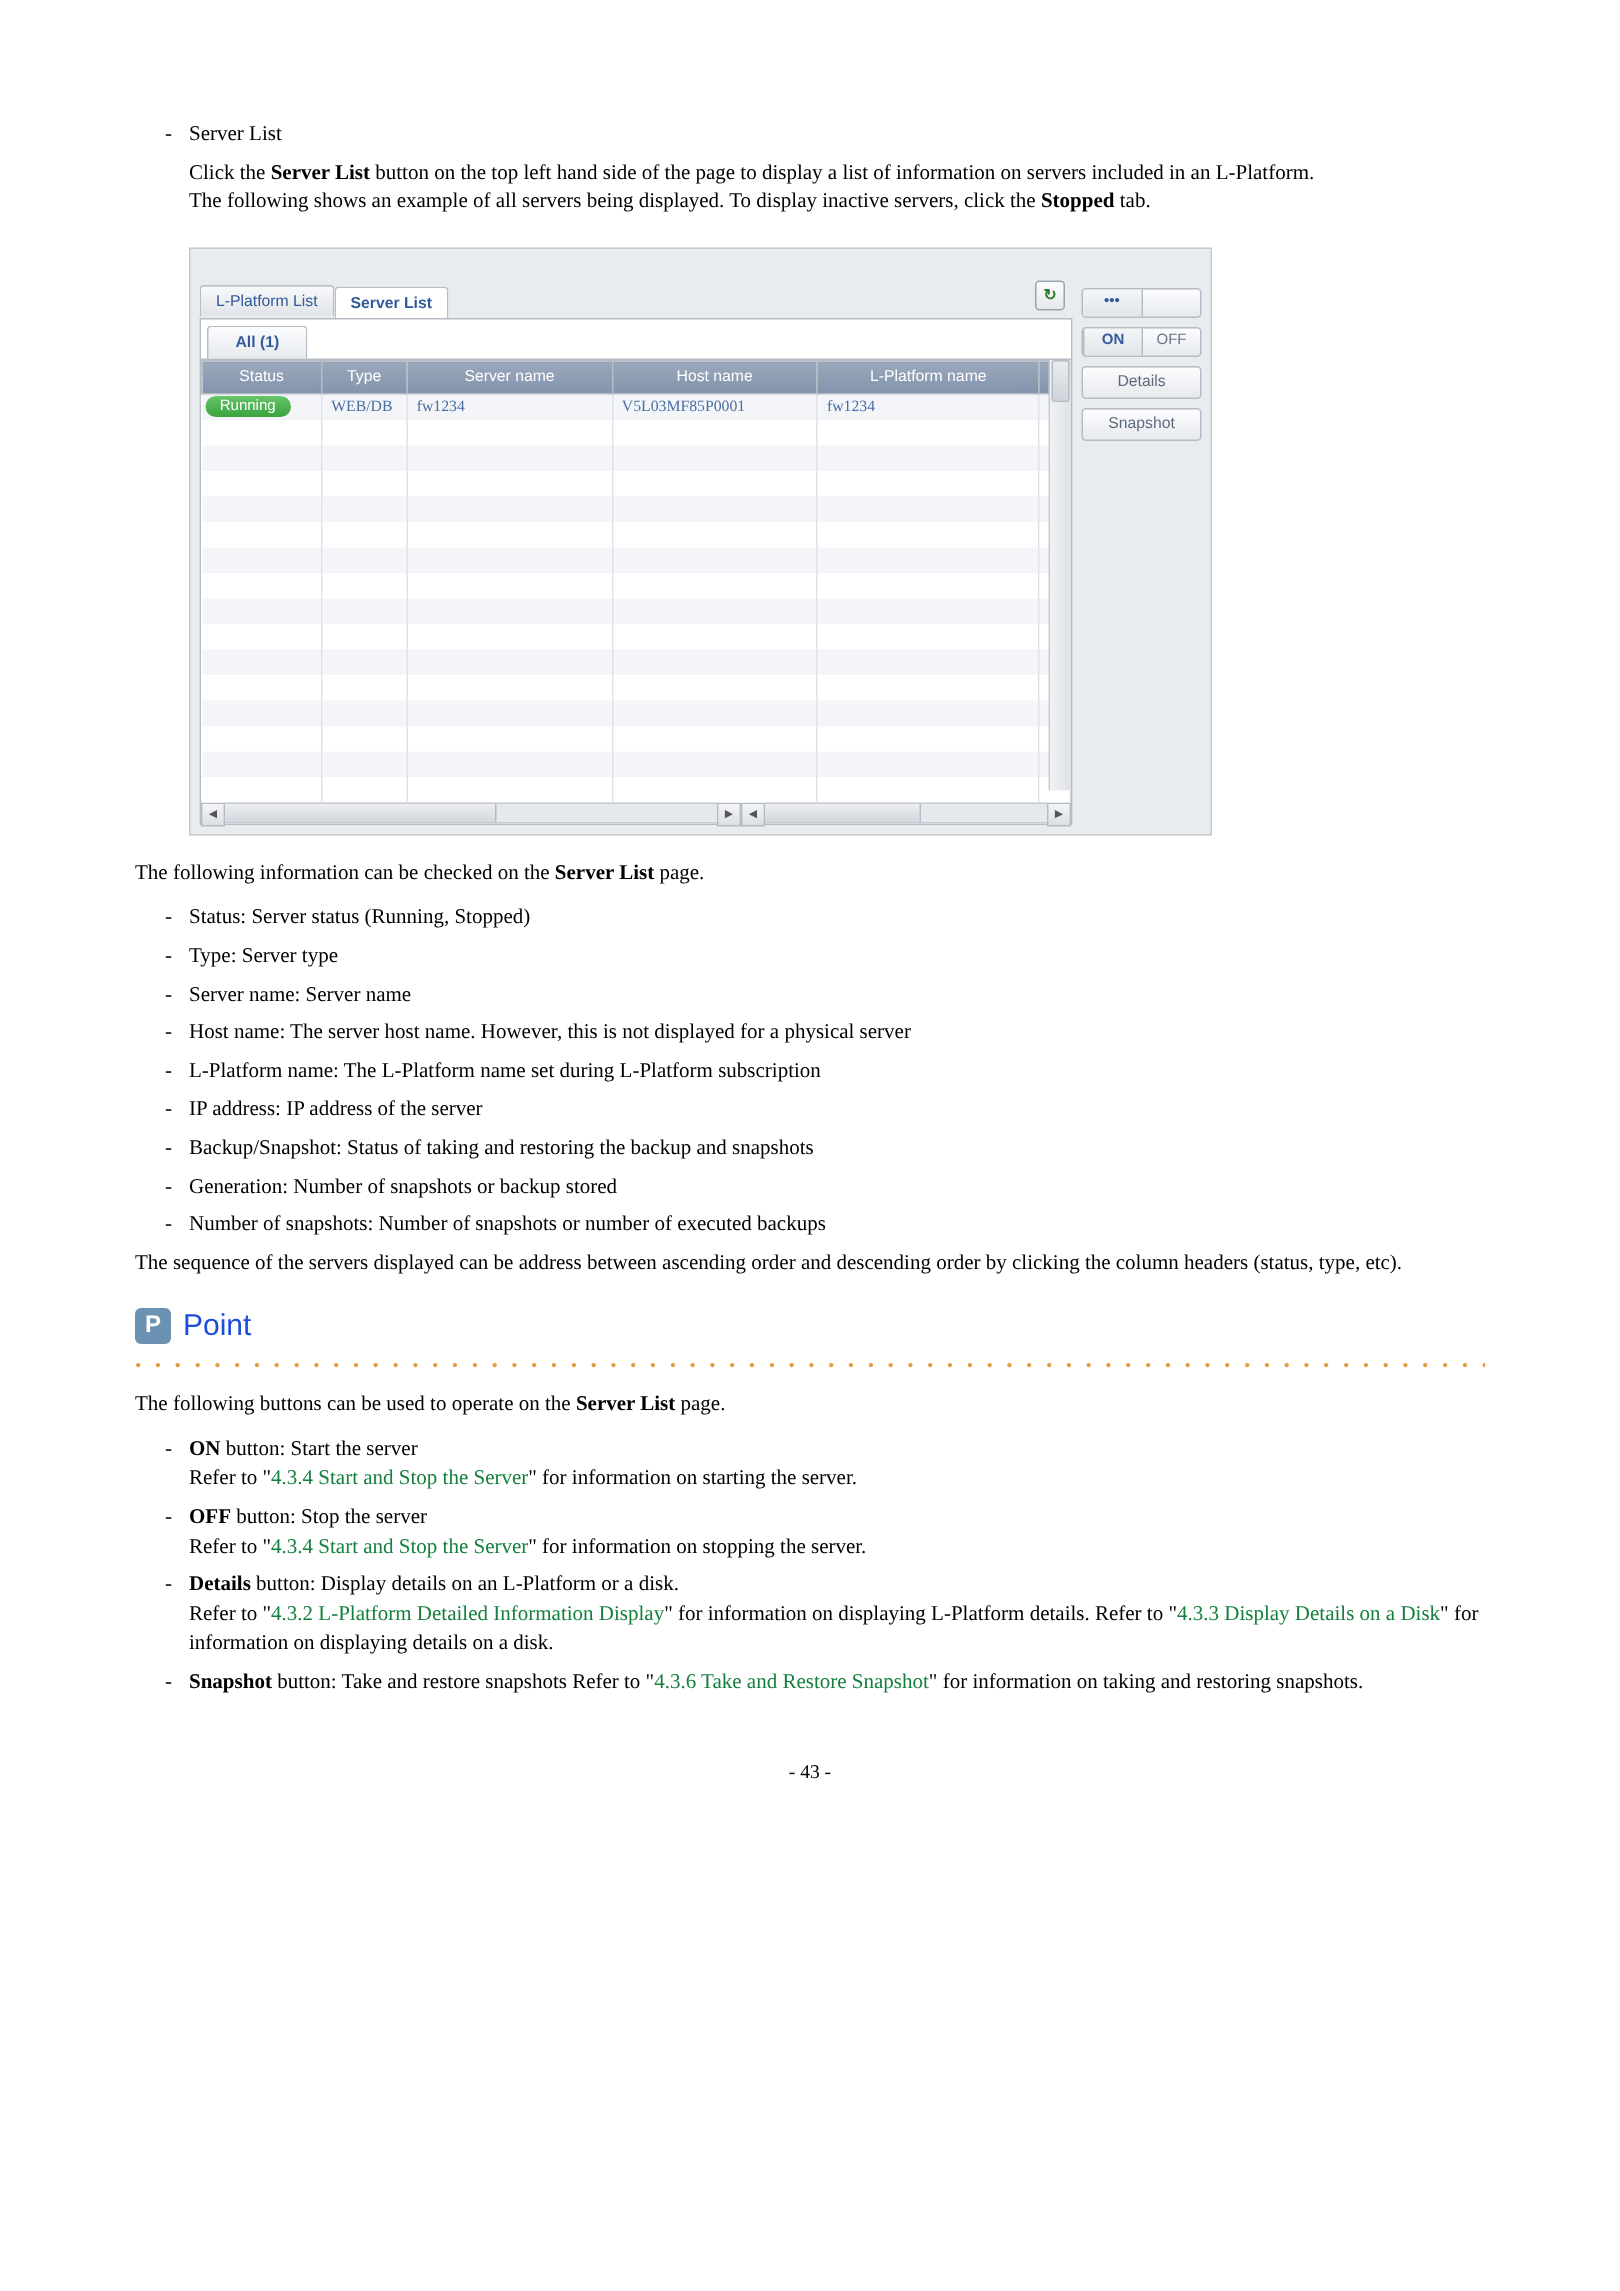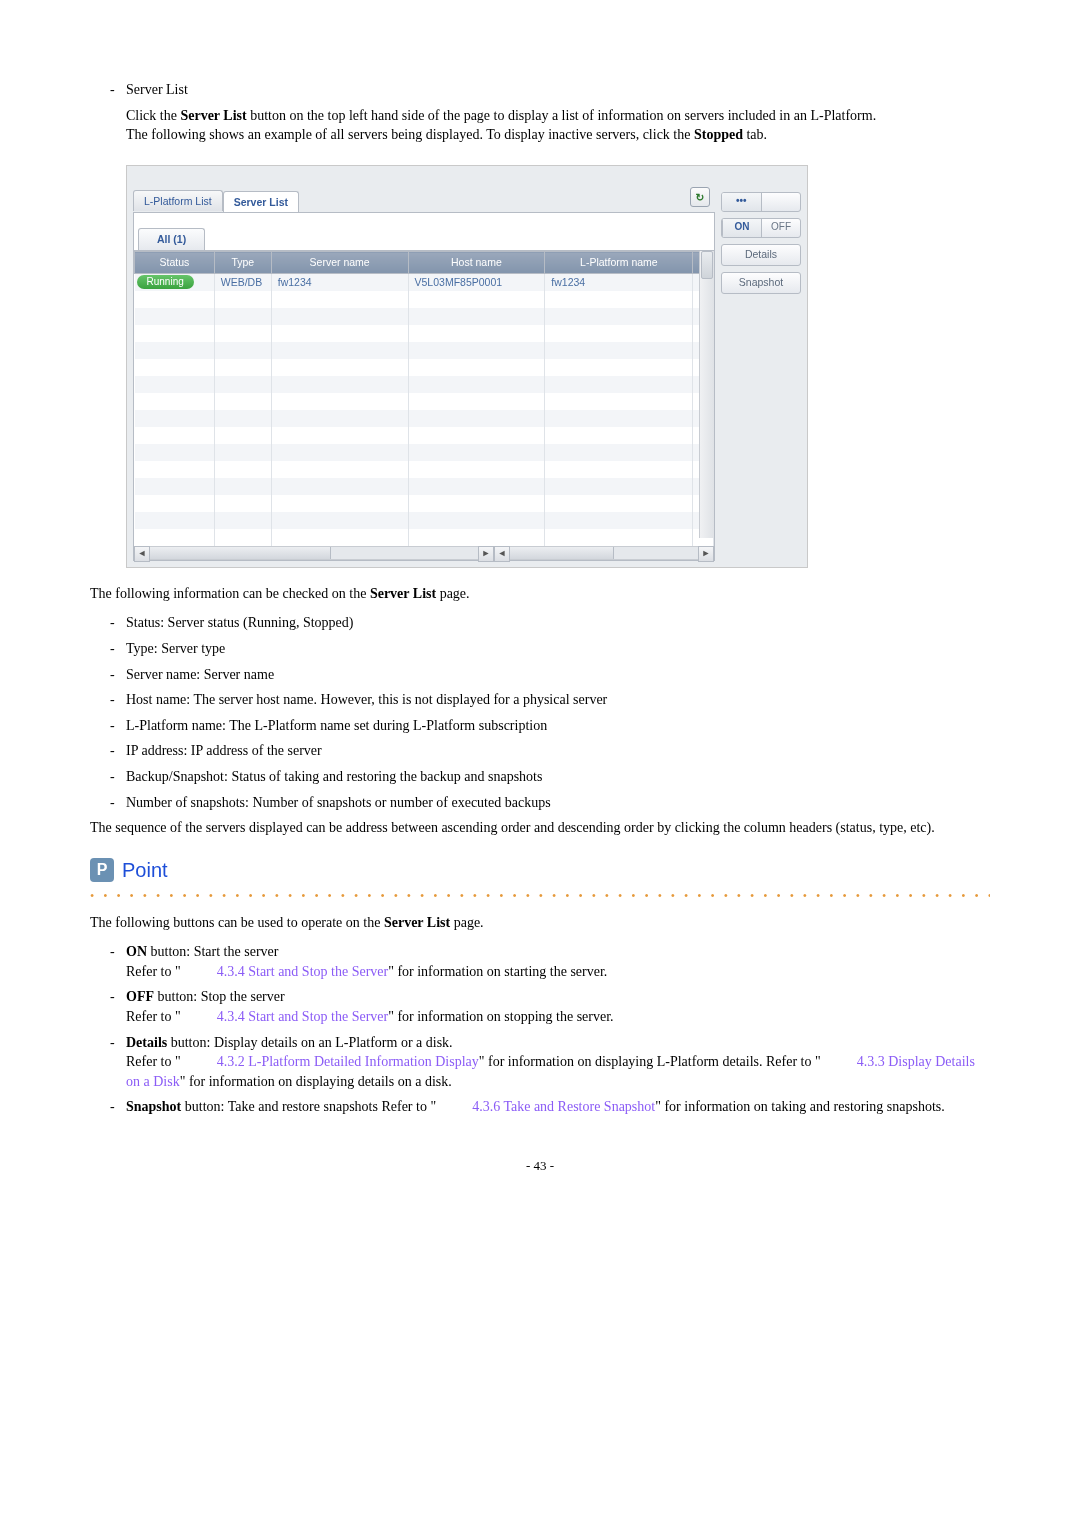--- a/index.html
+++ b/index.html
@@ -27,21 +27,21 @@
   .heading-sub {
     font-weight: normal;
   }
   .para {
     margin: 4px 0 12px 36px;
   }
   .para2 {
     margin: 6px 0 10px 0;
   }
   .bold { font-weight: bold; }
-  a.xref { color: #8b5cf6; text-decoration: none; margin-left: 36px; }
+  a.xref { color: #15803d; text-decoration: none; }
 
   
   .fig {
     margin: 20px 0 16px 36px;
     border: 1px solid #c9c9c9;
     background: #e9ecef;
     width: 680px;
     font-family: "Segoe UI", Arial, sans-serif;
     font-size: 10.5px;
     color: #333;
@@ -108,21 +108,21 @@
     right: 4px;
     width: 18px; height: 18px;
     border: 1px solid #9aa4b1;
     border-radius: 3px;
     background: linear-gradient(#fcfcfc,#e5e8ec);
     display:flex; align-items:center; justify-content:center;
     color:#2d7a2d; font-weight:bold;
   }
   .subtabrow {
     display:flex;
-    padding: 15px 4px 0 4px;
+    padding: 4px 4px 0 4px;
   }
   .subtab {
     padding: 3px 18px;
     background: linear-gradient(#fbfcfd,#e6e9ee);
     border: 1px solid #b6bcc5;
     border-bottom:none;
     border-top-left-radius: 3px;
     border-top-right-radius: 3px;
     color:#335a9a;
     font-weight:bold;
@@ -152,21 +152,21 @@
   table.grid tr.even td { background: #ffffff; }
   .status-pill {
     display:inline-block;
     background: linear-gradient(#66c46a,#3aa33e);
     color:#fff;
     border-radius: 8px;
     padding: 0 10px;
     font-size: 10px;
     margin: 1px 2px;
   }
-  .cell-txt { padding-left: 6px; }
+  .cell-txt { padding-left: 6px; font-family: Liberation Serif, serif; }
   .gridwrap {
     position: relative;
     border-top: 1px solid #b6bcc5;
   }
   .vscroll {
     position:absolute; right:0; top:0; bottom:8px; width:14px;
     background: linear-gradient(to right,#f0f1f3,#dfe2e6);
     border-left:1px solid #c8ccd2;
   }
   .vscroll .thumb {
@@ -476,20 +476,21 @@
 </div>
 
 <div class="bullet-list">
   <div class="bullet-item">Status: Server status (Running, Stopped)</div>
   <div class="bullet-item">Type: Server type</div>
   <div class="bullet-item">Server name: Server name</div>
   <div class="bullet-item">Host name: The server host name. However, this is not displayed for a physical server</div>
   <div class="bullet-item">L-Platform name: The L-Platform name set during L-Platform subscription</div>
   <div class="bullet-item">IP address: IP address of the server</div>
   <div class="bullet-item">Backup/Snapshot: Status of taking and restoring the backup and snapshots</div>
+  <div class="bullet-item">Generation: Number of snapshots or backup stored</div>
   <div class="bullet-item">Number of snapshots: Number of snapshots or number of executed backups</div>
 </div>
 
 <div class="para2">The sequence of the servers displayed can be address between ascending order and descending order by clicking the column headers (status, type, etc).</div>
 
 <div class="point">
   <div class="icon">P</div>
   <div class="label">Point</div>
 </div>
 <div class="dots">• • • • • • • • • • • • • • • • • • • • • • • • • • • • • • • • • • • • • • • • • • • • • • • • • • • • • • • • • • • • • • • • • • • • • • • • • • • • • • • • • • • • • • • • • • • • • • • • • •</div>

